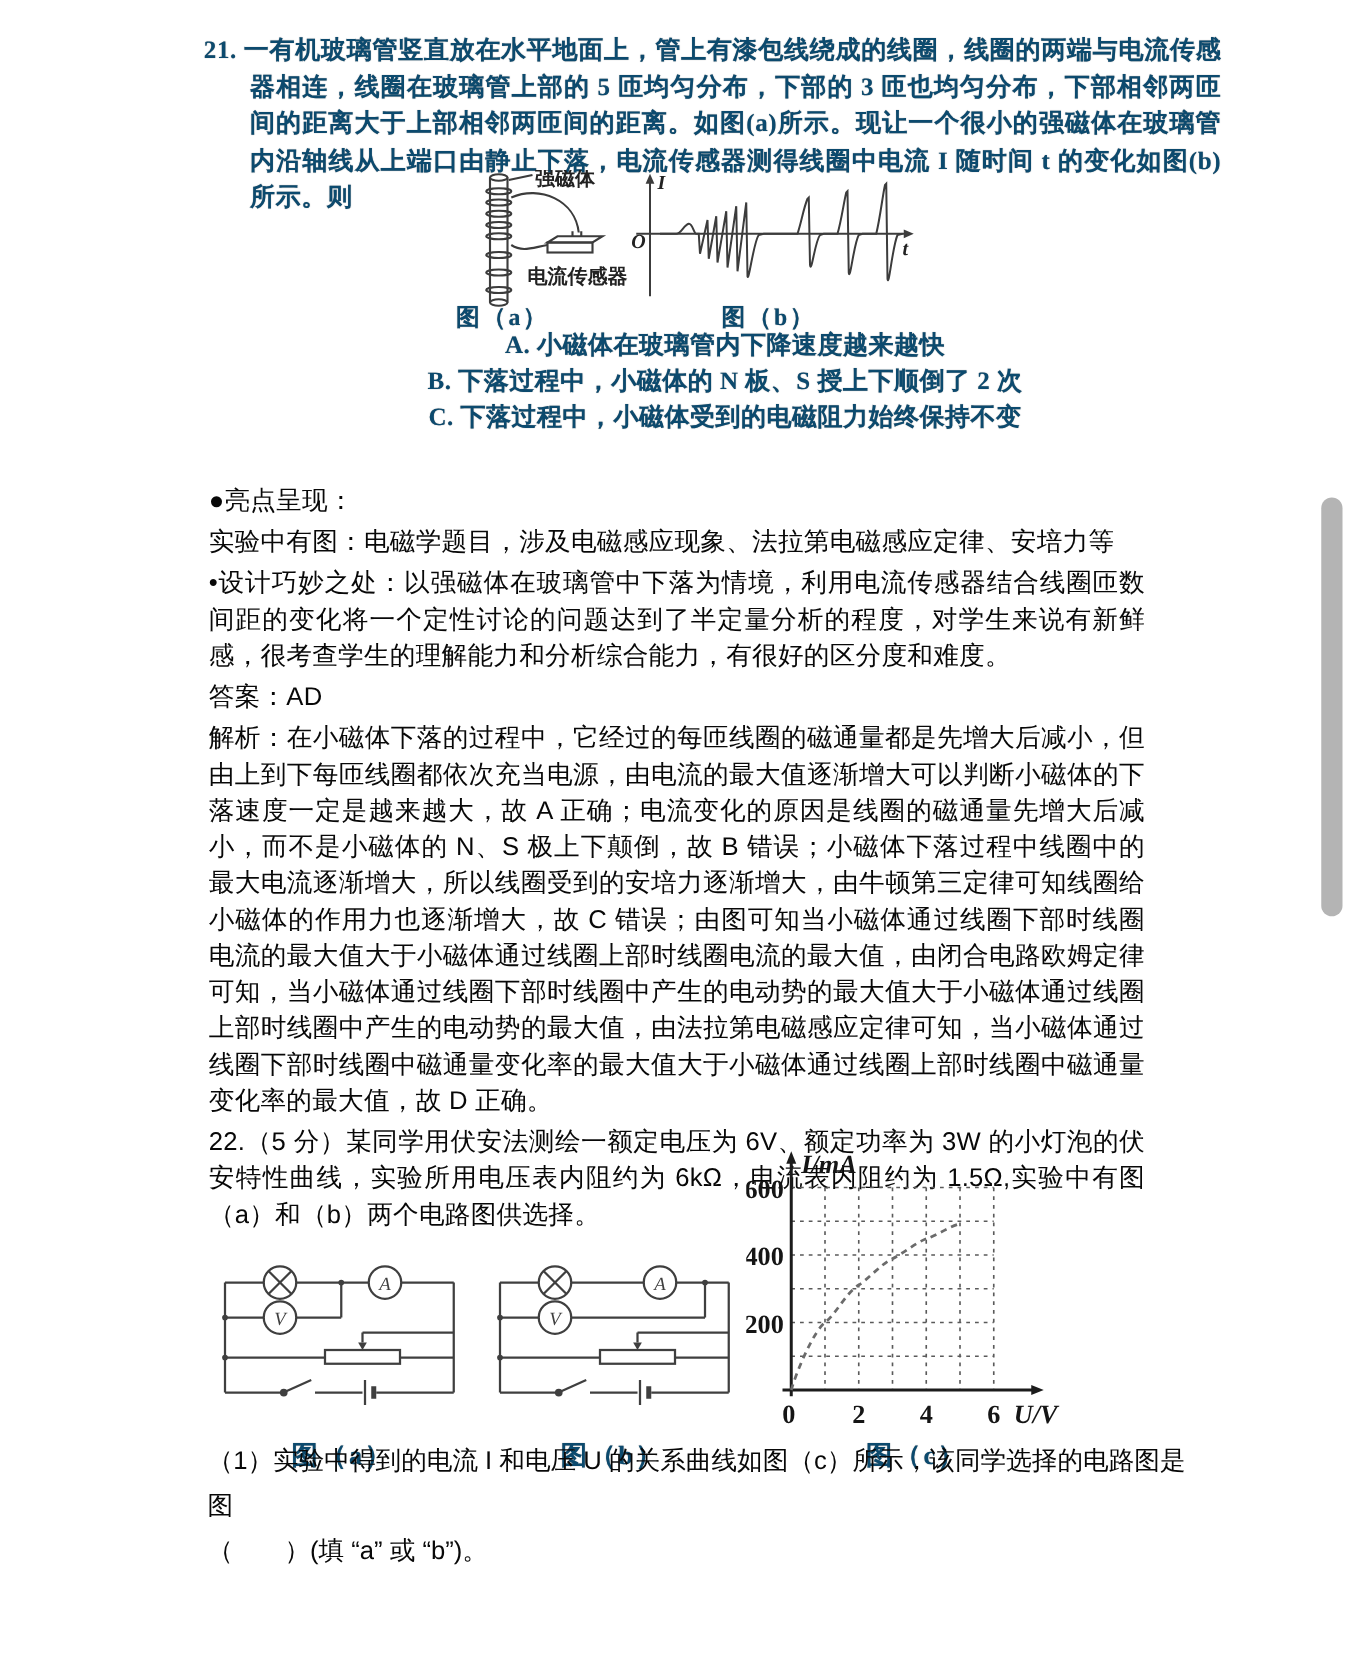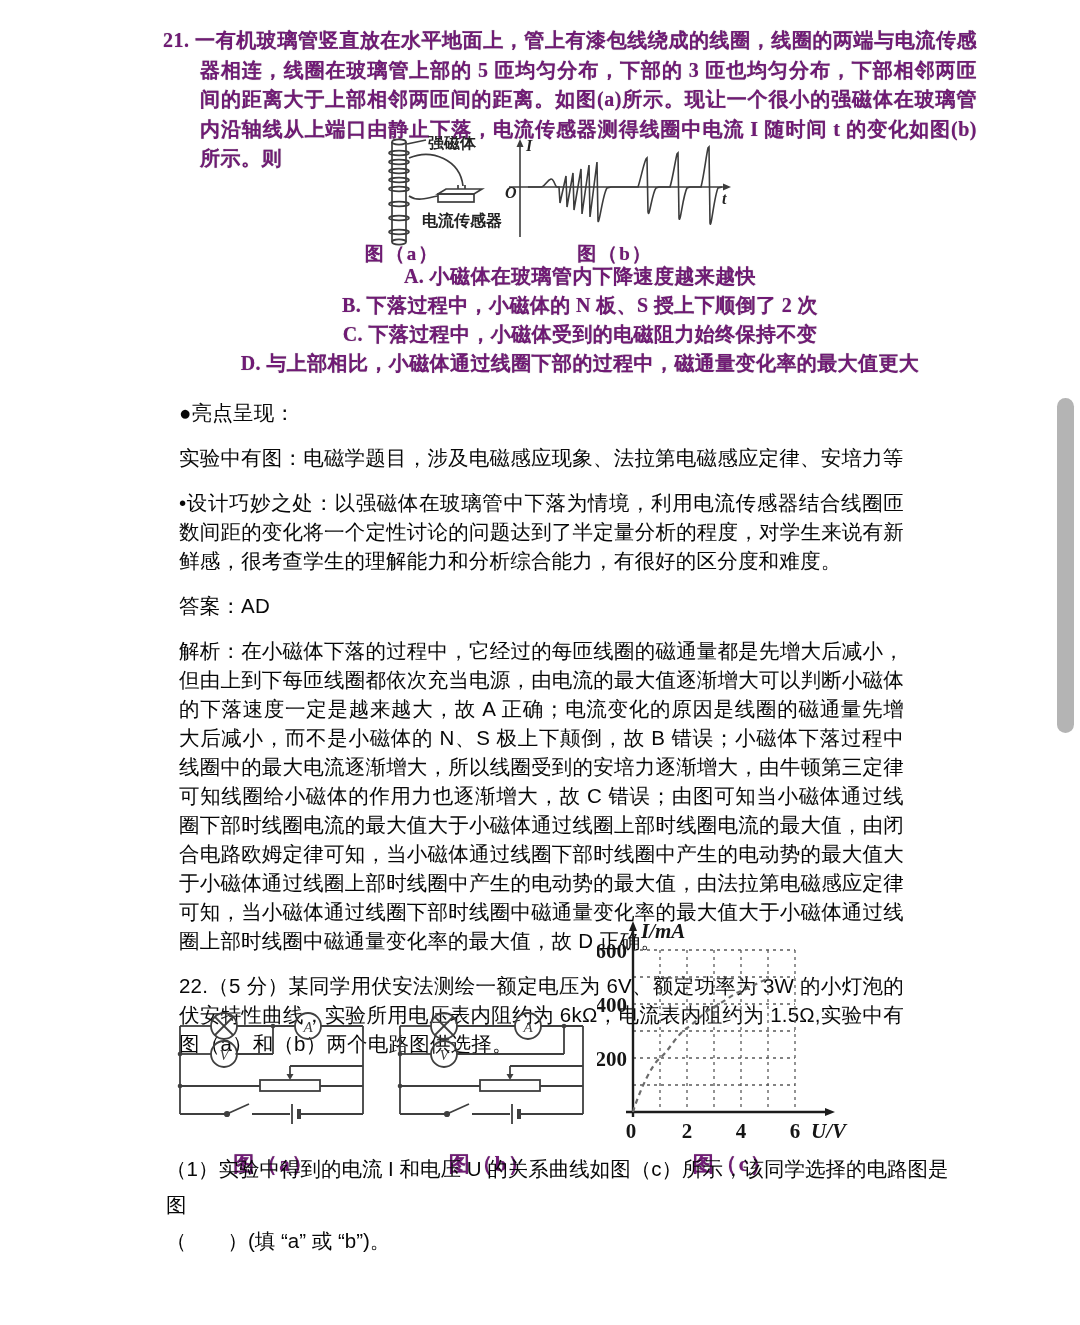--- a/index.html
+++ b/index.html
@@ -3,34 +3,34 @@
 <meta charset="utf-8">
 <style>
   html,body{margin:0;padding:0;}
   body{
     width:1080px;height:1325px;background:#ffffff;position:relative;
     overflow:hidden;font-family:"Liberation Sans",sans-serif;color:#0e0e0e;
   }
   .abs{position:absolute;}
   
   .scan{
-    font-family:"Liberation Serif",serif;color:#701a75;
+    font-family:"Liberation Serif",serif;color:#0c4a6e;
     text-shadow:0 0 0.8px rgba(45,45,45,.55);
   }
   .q21{
     font-size:20px;line-height:29.5px;text-align:justify;
     padding-left:37px;text-indent:-37px;font-weight:600;letter-spacing:.5px;
   }
   .qnum{font-weight:700;}
   .opt{font-size:20px;line-height:29px;font-weight:600;letter-spacing:.4px;white-space:nowrap;}
   .figcap{font-size:19px;text-align:center;font-weight:600;letter-spacing:2px;}
   .figcap2{font-size:21px;text-align:center;font-weight:600;letter-spacing:2px;}
   
   .typed{font-size:20.5px;line-height:29px;color:#080808;text-align:justify;letter-spacing:.2px;}
-  .typed .para{margin:16px;}
+  .typed .para{margin:4px;}
   .sub1{font-size:20.5px;line-height:36px;color:#080808;}
   svg{display:block;}
   svg text{font-family:"Liberation Serif",serif;}
   .scroll-thumb{
     width:17px;height:335px;border-radius:9px;background:#b4b4b4;
   }
 </style>
 </head>
 <body>
 
@@ -92,21 +92,20 @@
   <text x="222" y="67" font-size="16" font-style="italic" font-weight="600" fill="#222">t</text>
 </svg>
 
 <div class="abs scan figcap" style="left:342px;top:241px;width:120px;">图（a）</div>
 <div class="abs scan figcap" style="left:555px;top:241px;width:120px;">图（b）</div>
 
 <div class="abs scan" style="left:200px;top:262px;width:760px;text-align:center;">
   <div class="opt">A. 小磁体在玻璃管内下降速度越来越快</div>
   <div class="opt">B. 下落过程中，小磁体的 N 板、S 授上下顺倒了 2 次</div>
   <div class="opt">C. 下落过程中，小磁体受到的电磁阻力始终保持不变</div>
-  <div class="opt">D. 与上部相比，小磁体通过线圈下部的过程中，磁通量变化率的最大值更大</div>
 </div>
 
 <div class="abs typed" style="left:163px;top:382px;width:757px;">
   <div class="para">●亮点呈现：</div>
   <div class="para">实验中有图：电磁学题目，涉及电磁感应现象、法拉第电磁感应定律、安培力等</div>
   <div class="para">•设计巧妙之处：以强磁体在玻璃管中下落为情境，利用电流传感器结合线圈匝数间距的变化将一个定性讨论的问题达到了半定量分析的程度，对学生来说有新鲜感，很考查学生的理解能力和分析综合能力，有很好的区分度和难度。</div>
   <div class="para">答案：AD</div>
   <div class="para">解析：在小磁体下落的过程中，它经过的每匝线圈的磁通量都是先增大后减小，但由上到下每匝线圈都依次充当电源，由电流的最大值逐渐增大可以判断小磁体的下落速度一定是越来越大，故 A 正确；电流变化的原因是线圈的磁通量先增大后减小，而不是小磁体的 N、S 极上下颠倒，故 B 错误；小磁体下落过程中线圈中的最大电流逐渐增大，所以线圈受到的安培力逐渐增大，由牛顿第三定律可知线圈给小磁体的作用力也逐渐增大，故 C 错误；由图可知当小磁体通过线圈下部时线圈电流的最大值大于小磁体通过线圈上部时线圈电流的最大值，由闭合电路欧姆定律可知，当小磁体通过线圈下部时线圈中产生的电动势的最大值大于小磁体通过线圈上部时线圈中产生的电动势的最大值，由法拉第电磁感应定律可知，当小磁体通过线圈下部时线圈中磁通量变化率的最大值大于小磁体通过线圈上部时线圈中磁通量变化率的最大值，故 D 正确。</div>
   <div class="para">22.（5 分）某同学用伏安法测绘一额定电压为 6V、额定功率为 3W 的小灯泡的伏安特性曲线，实验所用电压表内阻约为 6kΩ，电流表内阻约为 1.5Ω,实验中有图（a）和（b）两个电路图供选择。</div>
 </div>

